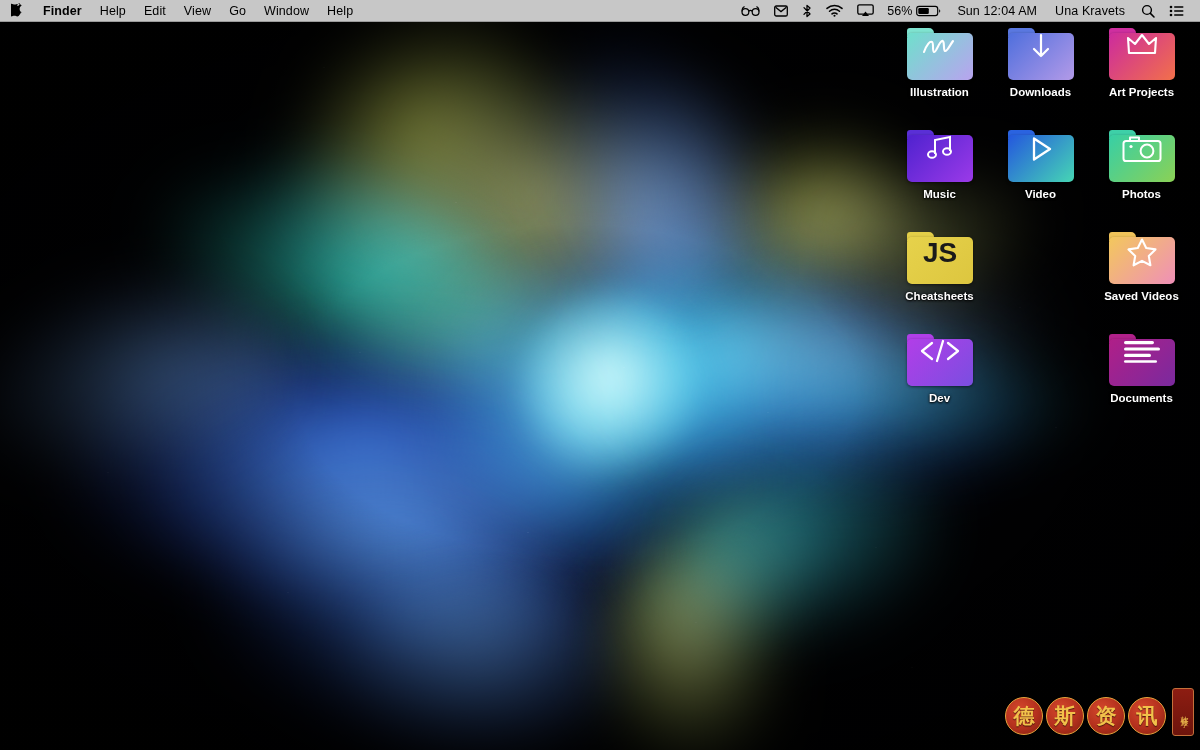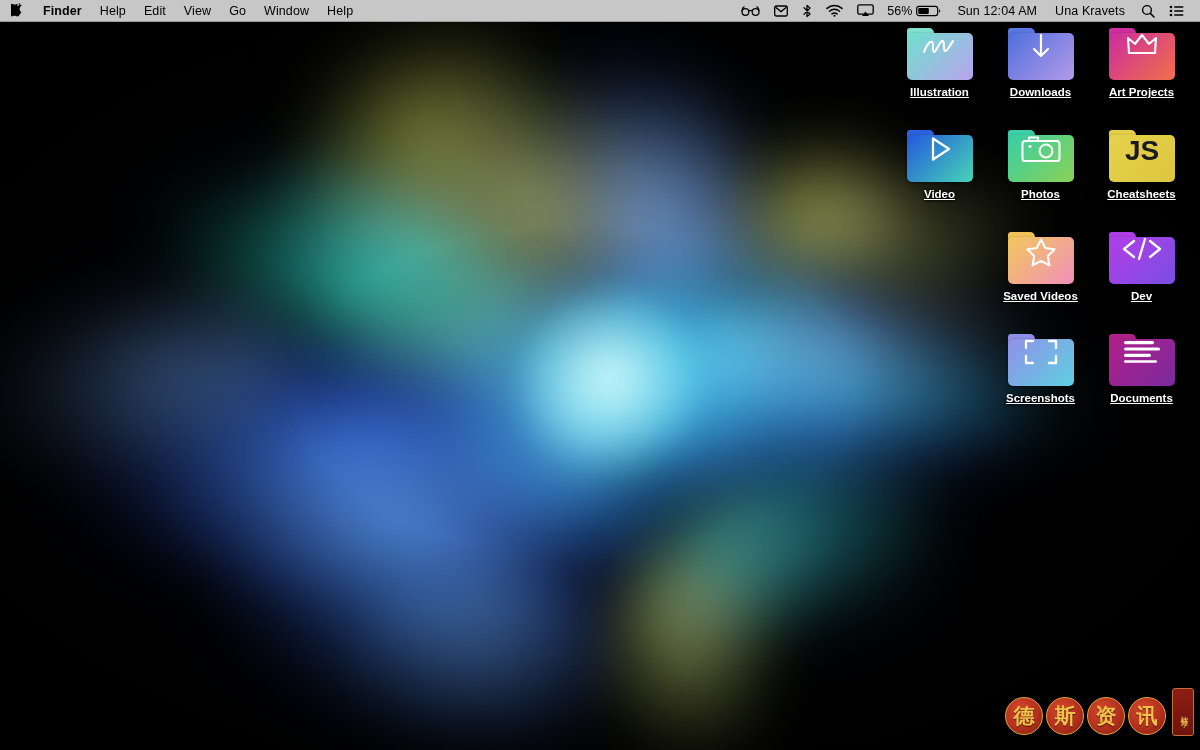--- a/index.html
+++ b/index.html
@@ -113,21 +113,20 @@
     position:absolute; top:5px; left:0; width:66px; height:47px;
     display:flex; align-items:flex-start; justify-content:center;
   }
   .folder .glyph svg { display:block; }
   .icon-label {
     margin-top:6px; max-width:98px;
     font-size:11.5px; font-weight:bold; color:#fff;
     text-align:center; line-height:13px;
     text-shadow:0 0 3px rgba(0,0,0,.95), 0 1px 2px rgba(0,0,0,.9);
     white-space:nowrap;
-    text-decoration:underline;
   }
 
   
   #watermark {
     position:absolute; right:6px; bottom:6px; z-index:50;
     display:flex; align-items:center; gap:6px;
   }
   .wm-coins { display:flex; gap:3px; align-items:center; }
   .wm-coin {
     width:38px; height:38px; border-radius:50%;
@@ -311,20 +310,34 @@
           <div class="glyph">
             <svg width="32" height="24" viewBox="0 0 32 24">
               <path d="M3 20 2 5l7 6 7-9 7 9 7-6-1 15z" fill="none" stroke="#fff" stroke-width="2.1" stroke-linejoin="round"></path>
             </svg>
           </div>
         </div>
         <div class="icon-label">Art Projects</div>
       </div>
       <div class="icon-cell">
         <div class="folder">
+          <div class="tab" style="background: rgb(90, 47, 214);"></div>
+          <div class="body" style="background: linear-gradient(135deg, rgb(79, 34, 207) 0%, rgb(155, 58, 232) 100%);"></div>
+          <div class="glyph">
+            <svg width="28" height="26" viewBox="0 0 28 26">
+              <path d="M9 19V5l15-3v14" fill="none" stroke="#fff" stroke-width="2"></path>
+              <ellipse cx="6" cy="19.5" rx="4" ry="3.3" fill="none" stroke="#fff" stroke-width="2"></ellipse>
+              <ellipse cx="21" cy="16.5" rx="4" ry="3.3" fill="none" stroke="#fff" stroke-width="2"></ellipse>
+            </svg>
+          </div>
+        </div>
+        <div class="icon-label">Music</div>
+      </div>
+      <div class="icon-cell">
+        <div class="folder">
           <div class="tab" style="background: rgb(42, 99, 224);"></div>
           <div class="body" style="background: linear-gradient(135deg, rgb(36, 87, 222) 0%, rgb(70, 214, 180) 100%);"></div>
           <div class="glyph">
             <svg width="26" height="28" viewBox="0 0 26 28">
               <path d="M6 3.5 22 14 6 24.5z" fill="none" stroke="#fff" stroke-width="2.3" stroke-linejoin="round"></path>
             </svg>
           </div>
         </div>
         <div class="icon-label">Video</div>
       </div>
@@ -374,32 +387,20 @@
           <div class="body" style="background: linear-gradient(135deg, rgb(178, 62, 232) 0%, rgb(122, 78, 224) 100%);"></div>
           <div class="glyph">
             <svg width="42" height="24" viewBox="0 0 42 24">
               <path d="M13 4 3 12l10 8M29 4l10 8-10 8M24 2l-6 20" fill="none" stroke="#fff" stroke-width="2.3" stroke-linecap="round" stroke-linejoin="round"></path>
             </svg>
           </div>
         </div>
         <div class="icon-label">Dev</div>
       </div>
       <div class="icon-cell empty"></div>
-      <div class="icon-cell">
-        <div class="folder">
-          <div class="tab" style="background: rgb(143, 143, 232);"></div>
-          <div class="body" style="background: linear-gradient(135deg, rgb(144, 144, 232) 0%, rgb(95, 208, 224) 100%);"></div>
-          <div class="glyph">
-            <svg width="34" height="26" viewBox="0 0 34 26">
-              <path d="M2 9V2h7M25 2h7v7M32 17v7h-7M9 24H2v-7" fill="none" stroke="#fff" stroke-width="2.3" stroke-linecap="round" stroke-linejoin="round"></path>
-            </svg>
-          </div>
-        </div>
-        <div class="icon-label">Screenshots</div>
-      </div>
       <div class="icon-cell">
         <div class="folder">
           <div class="tab" style="background: rgb(176, 33, 138);"></div>
           <div class="body" style="background: linear-gradient(135deg, rgb(176, 31, 136) 0%, rgb(122, 42, 158) 100%);"></div>
           <div class="glyph">
             <svg width="40" height="24" viewBox="0 0 40 24">
               <rect x="2" y="2" width="30" height="3.2" rx="1.6" fill="#fff"></rect>
               <rect x="2" y="8.4" width="36" height="3.2" rx="1.6" fill="#fff"></rect>
               <rect x="2" y="14.8" width="27" height="3.2" rx="1.6" fill="#fff"></rect>
               <rect x="2" y="21.2" width="33" height="2.6" rx="1.3" fill="#fff"></rect>

